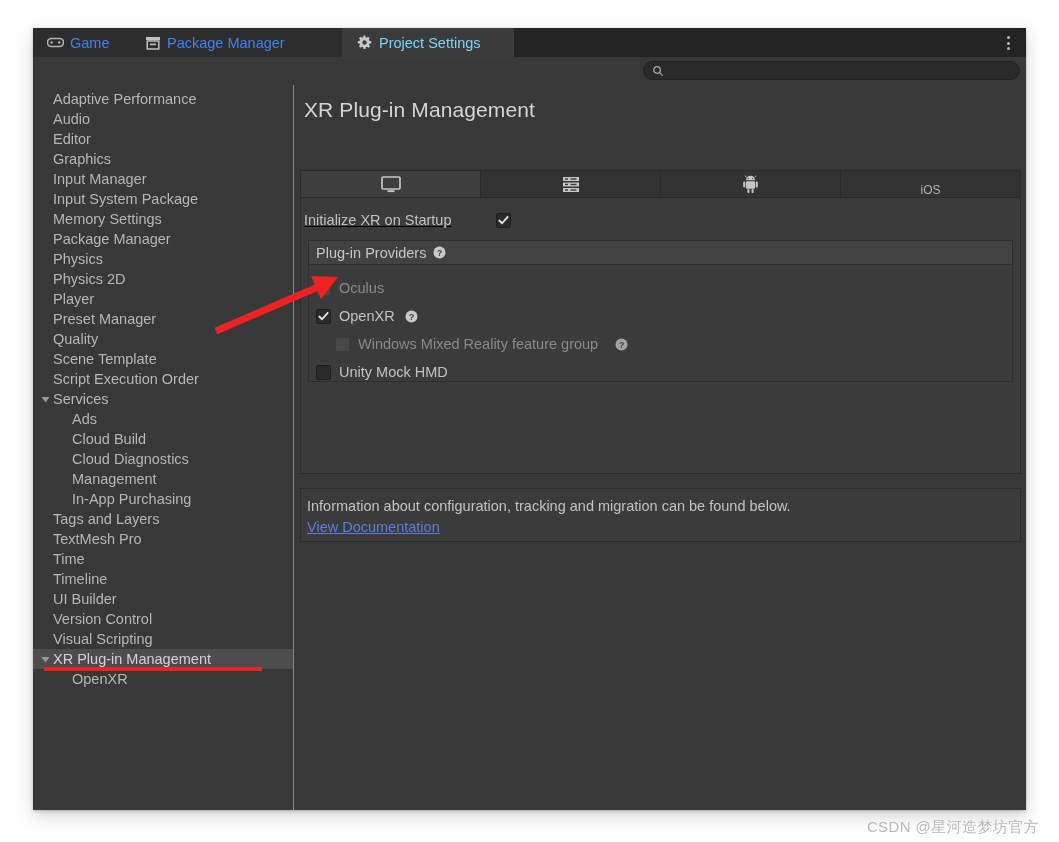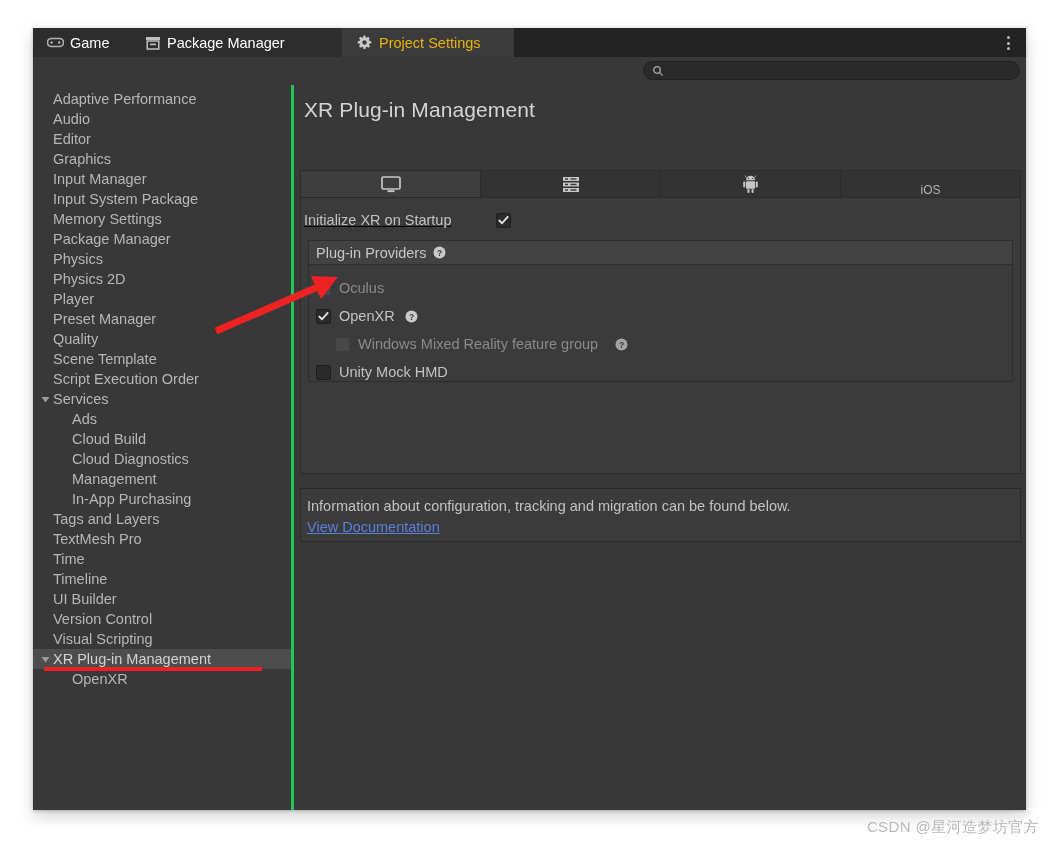--- a/index.html
+++ b/index.html
@@ -42,26 +42,26 @@
   .editor-tab {
     position: absolute;
     top: 0;
     height: 29px;
     display: flex;
     align-items: center;
     gap: 6px;
     padding: 0 14px;
     box-sizing: border-box;
     font-size: 14.5px;
-    color: #ffffff;
+    color: #3b82f6;
     white-space: nowrap;
     cursor: default;
   }
   .editor-tab.inactive { background: #2d2d2d; }
-  .editor-tab.active { background: #3b3b3b; color: #eab308; }
+  .editor-tab.active { background: #3b3b3b; color: #7dd3fc; }
   .editor-tab .tab-ico {
     display: inline-flex;
     align-items: center;
     justify-content: center;
     width: 17px; height: 15px;
     flex: none;
   }
   .editor-tab .tab-ico svg { display: block; }
 
   #kebab-menu {
@@ -134,21 +134,21 @@
     height: 725px;
     background: #383838;
   }
 
   #sidebar {
     position: absolute;
     left: 0; top: 0;
     width: 261px;
     height: 725px;
     background: #383838;
-    border-right: 3px solid #22c55e;
+    border-right: 1px solid #22c55e;
     box-sizing: border-box;
     overflow: hidden;
   }
   #sidebar-scroll { position: relative; padding-top: 4px; }
 
   .nav-row {
     position: relative;
     height: 20px;
     display: flex;
     align-items: center;

